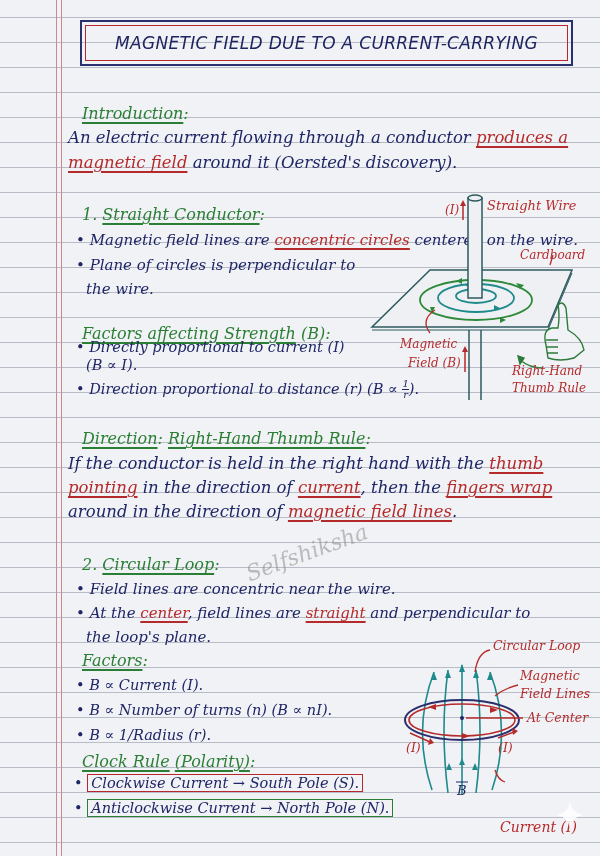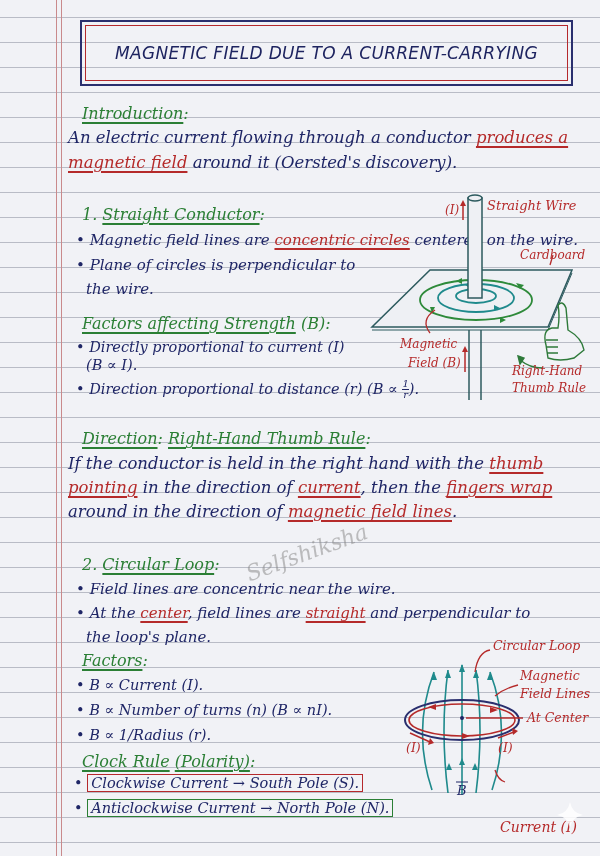--- a/index.html
+++ b/index.html
@@ -4,21 +4,21 @@
 <style>
   html,body{margin:0;padding:0;}
   body{width:600px;height:856px;overflow:hidden;position:relative;
     background-color:#f1f2f6;
     font-family:"DejaVu Serif", serif;}
   .page{position:absolute;left:0;top:0;width:600px;height:856px;
     background-image:repeating-linear-gradient(to bottom, transparent 0px, transparent 23px, #b9bcc6 23px, #b9bcc6 24px, transparent 24px, transparent 25px);
     background-position:0 -6px;}
   .margin{position:absolute;top:0;bottom:0;width:1px;background:#c98a8c;}
   .m1{left:56px;} .m2{left:61px;}
-  .title-box{position:absolute;left:80px;top:20px;width:493px;height:66px;border:2px solid #2a2f6e;box-sizing:border-box;}
+  .title-box{position:absolute;left:80px;top:20px;width:493px;height:46px;border:2px solid #2a2f6e;box-sizing:border-box;}
   .title-inner{position:absolute;left:3px;top:3px;right:3px;bottom:3px;border:1.5px solid #b5292c;
     display:flex;flex-direction:column;align-items:center;justify-content:center;
     color:#1e2460;font-family:"DejaVu Sans", sans-serif;font-style:italic;font-size:17px;line-height:24px;letter-spacing:0.3px;}
   .t{position:absolute;font-family:"DejaVu Serif", serif;font-style:italic;white-space:nowrap;}
   .navy{color:#1f2666;} .green{color:#2b7f35;} .red{color:#b52a2a;}
   .body-txt{font-size:16.5px;}
   .head{font-size:16px;margin-left:14px;}
   .ulr{text-decoration:underline;text-decoration-color:#b52a2a;text-decoration-thickness:1.5px;text-underline-offset:3px;}
   .ulg{text-decoration:underline;text-decoration-color:#2b7f35;text-decoration-thickness:1.5px;text-underline-offset:3px;}
   .bul{font-size:15px;}
@@ -43,21 +43,21 @@
 
   <div class="t green head" style="left:68px;top:104px;"><span class="ulg">Introduction</span>:</div>
   <div class="t navy body-txt" style="left:68px;top:128px;"><span>An electric current flowing through a conductor </span><span class="red ulr">produces a</span></div>
   <div class="t navy body-txt" style="left:68px;top:153px;"><span class="red ulr">magnetic field</span><span> around it (Oersted's discovery).</span></div>
 
   <div class="t green head" style="left:68px;top:205px;"><span>1.</span> <span class="ulg">Straight Conductor</span>:</div>
   <div class="t navy bul" style="left:76px;top:231px;">• <span>Magnetic field lines are </span><span class="red ulr">concentric circles</span><span> centered on the wire.</span></div>
   <div class="t navy bul" style="left:76px;top:256px;">• <span>Plane of circles is perpendicular to</span></div>
   <div class="t navy bul" style="left:86px;top:280px;"><span>the wire.</span></div>
 
-  <div class="t green head" style="left:68px;top:314px;"><span class="ulg">Factors affecting Strength</span><span> (B):</span></div>
+  <div class="t green head" style="left:68px;top:324px;"><span class="ulg">Factors affecting Strength</span><span> (B):</span></div>
   <div class="t navy bul" style="left:76px;top:339px;font-size:14.5px;">• <span>Directly proportional to current (I)</span></div>
   <div class="t navy bul" style="left:86px;top:357px;font-size:14.5px;"><span>(B ∝ I).</span></div>
   <div class="t navy bul" style="left:76px;top:379px;font-size:14.5px;">• <span>Direction proportional to distance (r) (B ∝ </span><span style="display:inline-flex;flex-direction:column;font-size:10px;line-height:10px;vertical-align:middle;text-align:center;">
         <span style="border-bottom:1px solid #1f2666;">1</span>
         <span>r</span>
       </span><span>).</span></div>
 
   <svg width="240" height="220" style="left:360px;top:190px;">
 
     <polygon points="70,80 212,80 188,137 12,137" fill="#eef0f4" stroke="#2c5a5e" stroke-width="1.5"></polygon>

